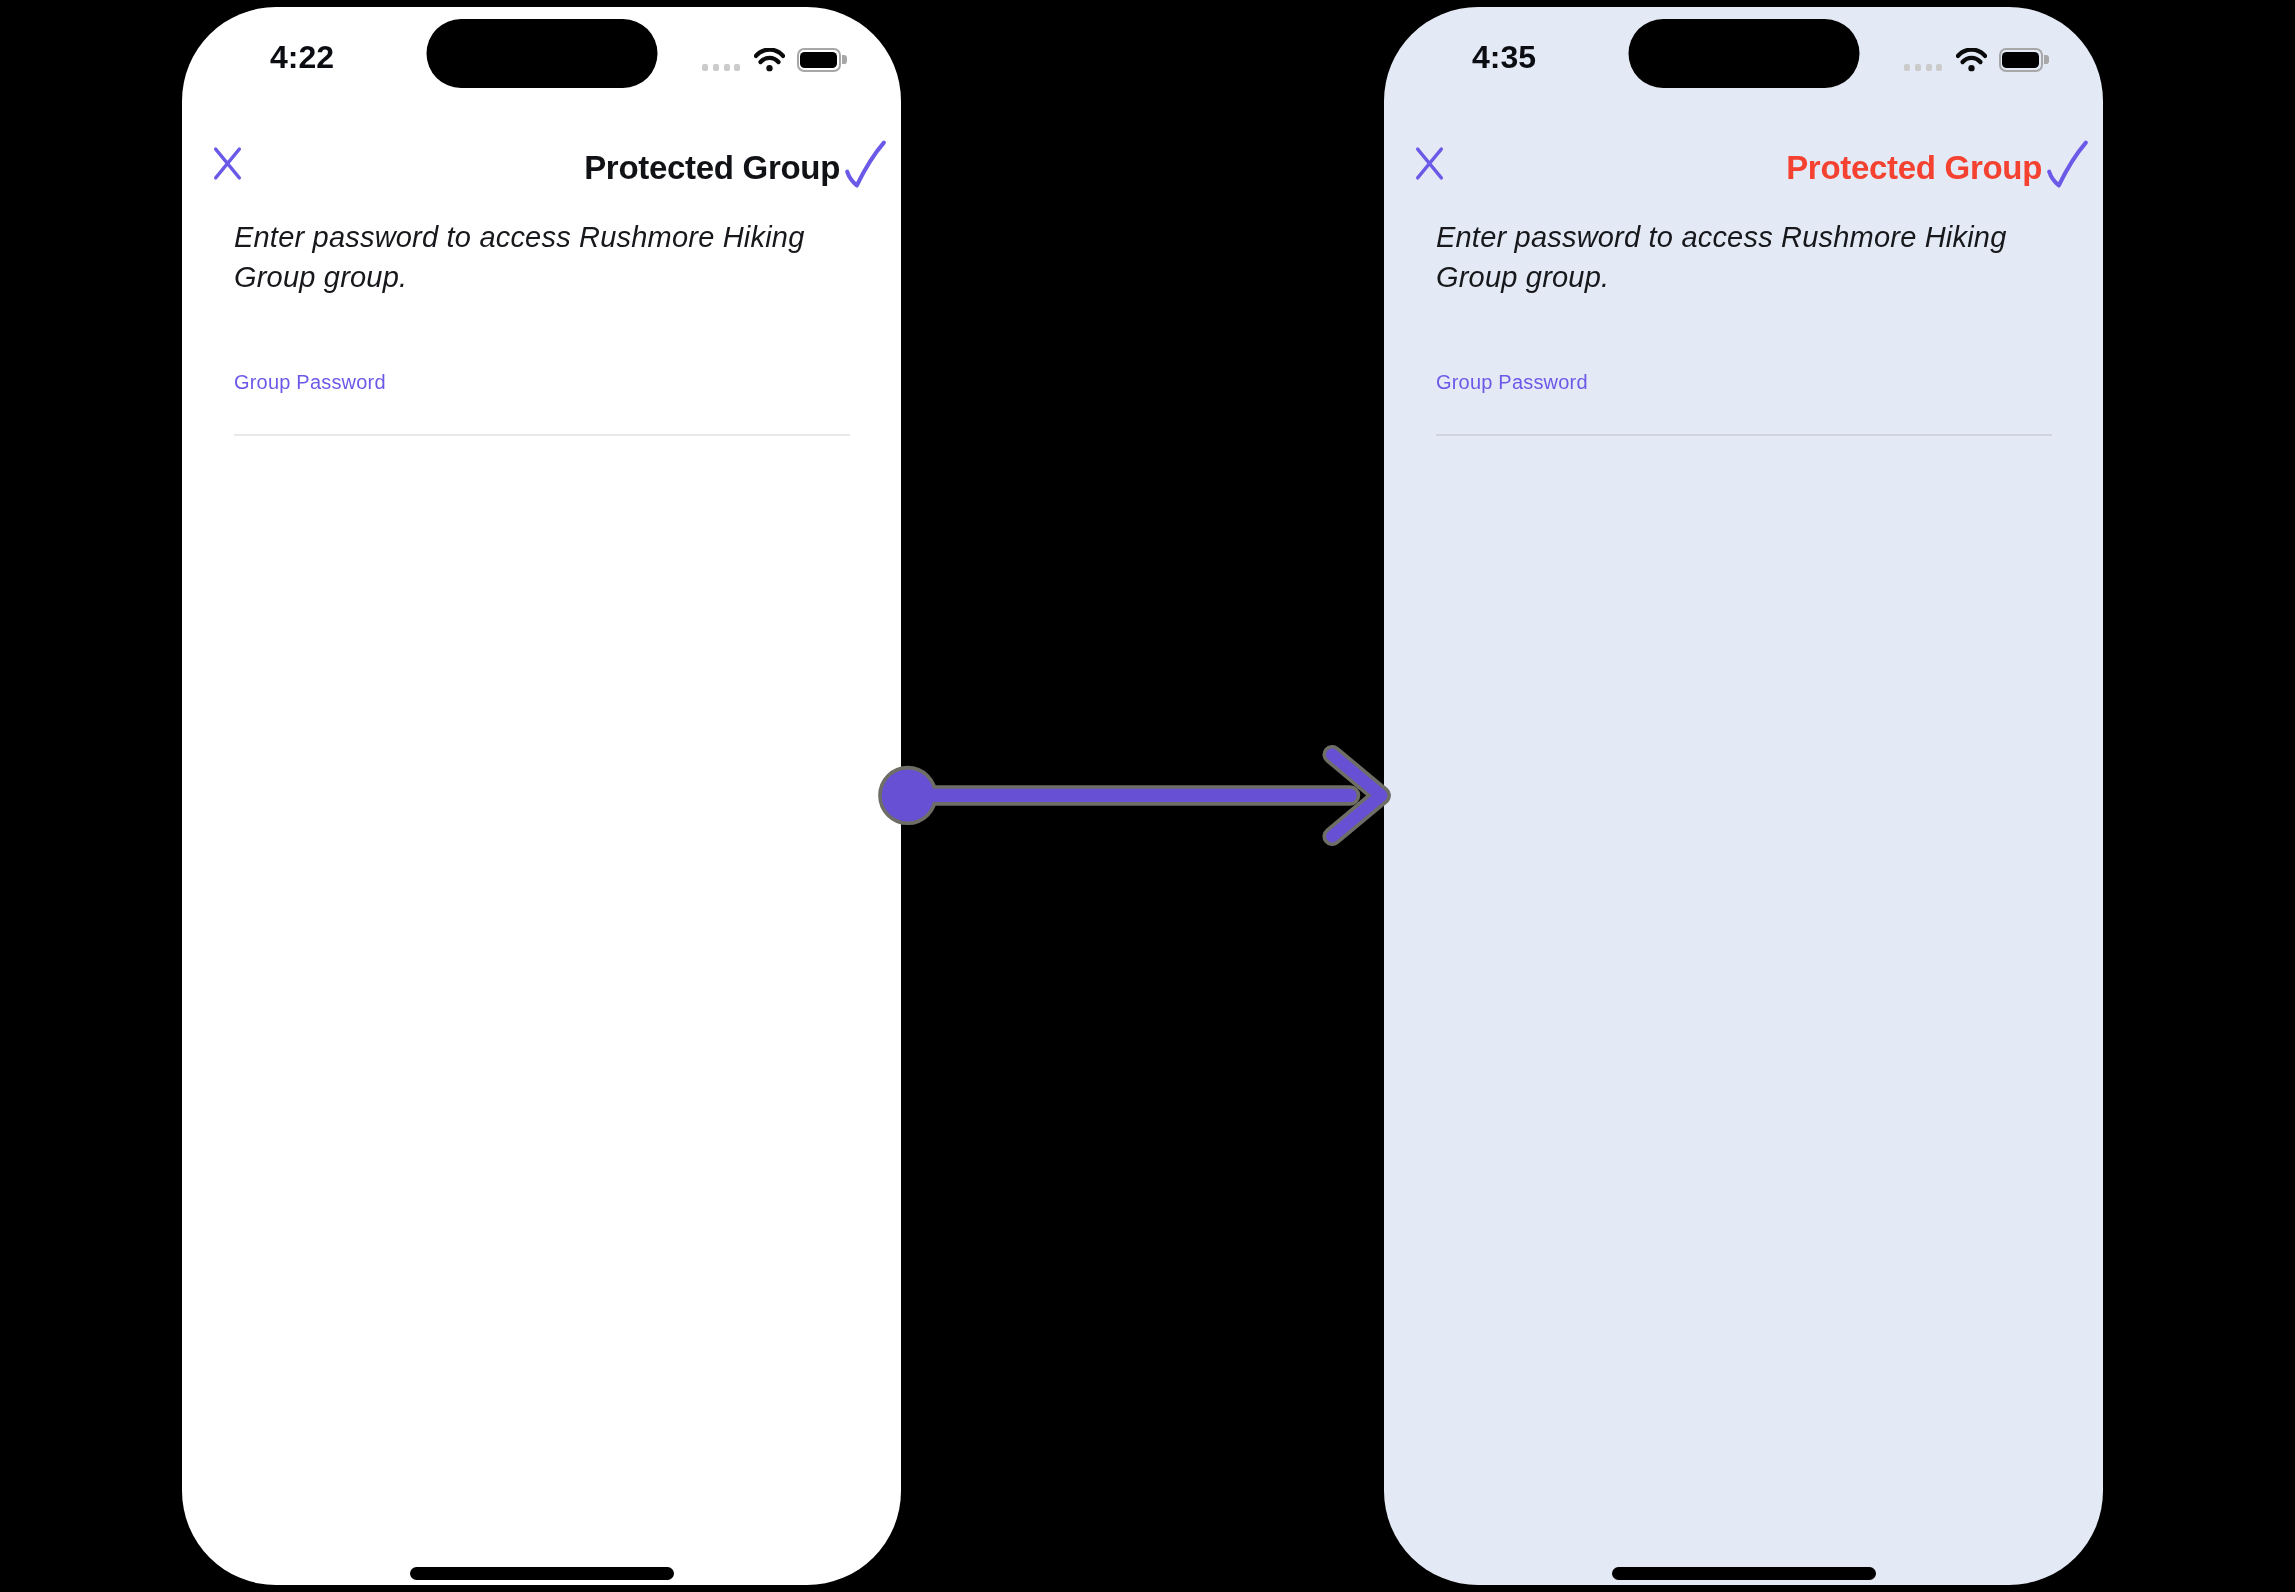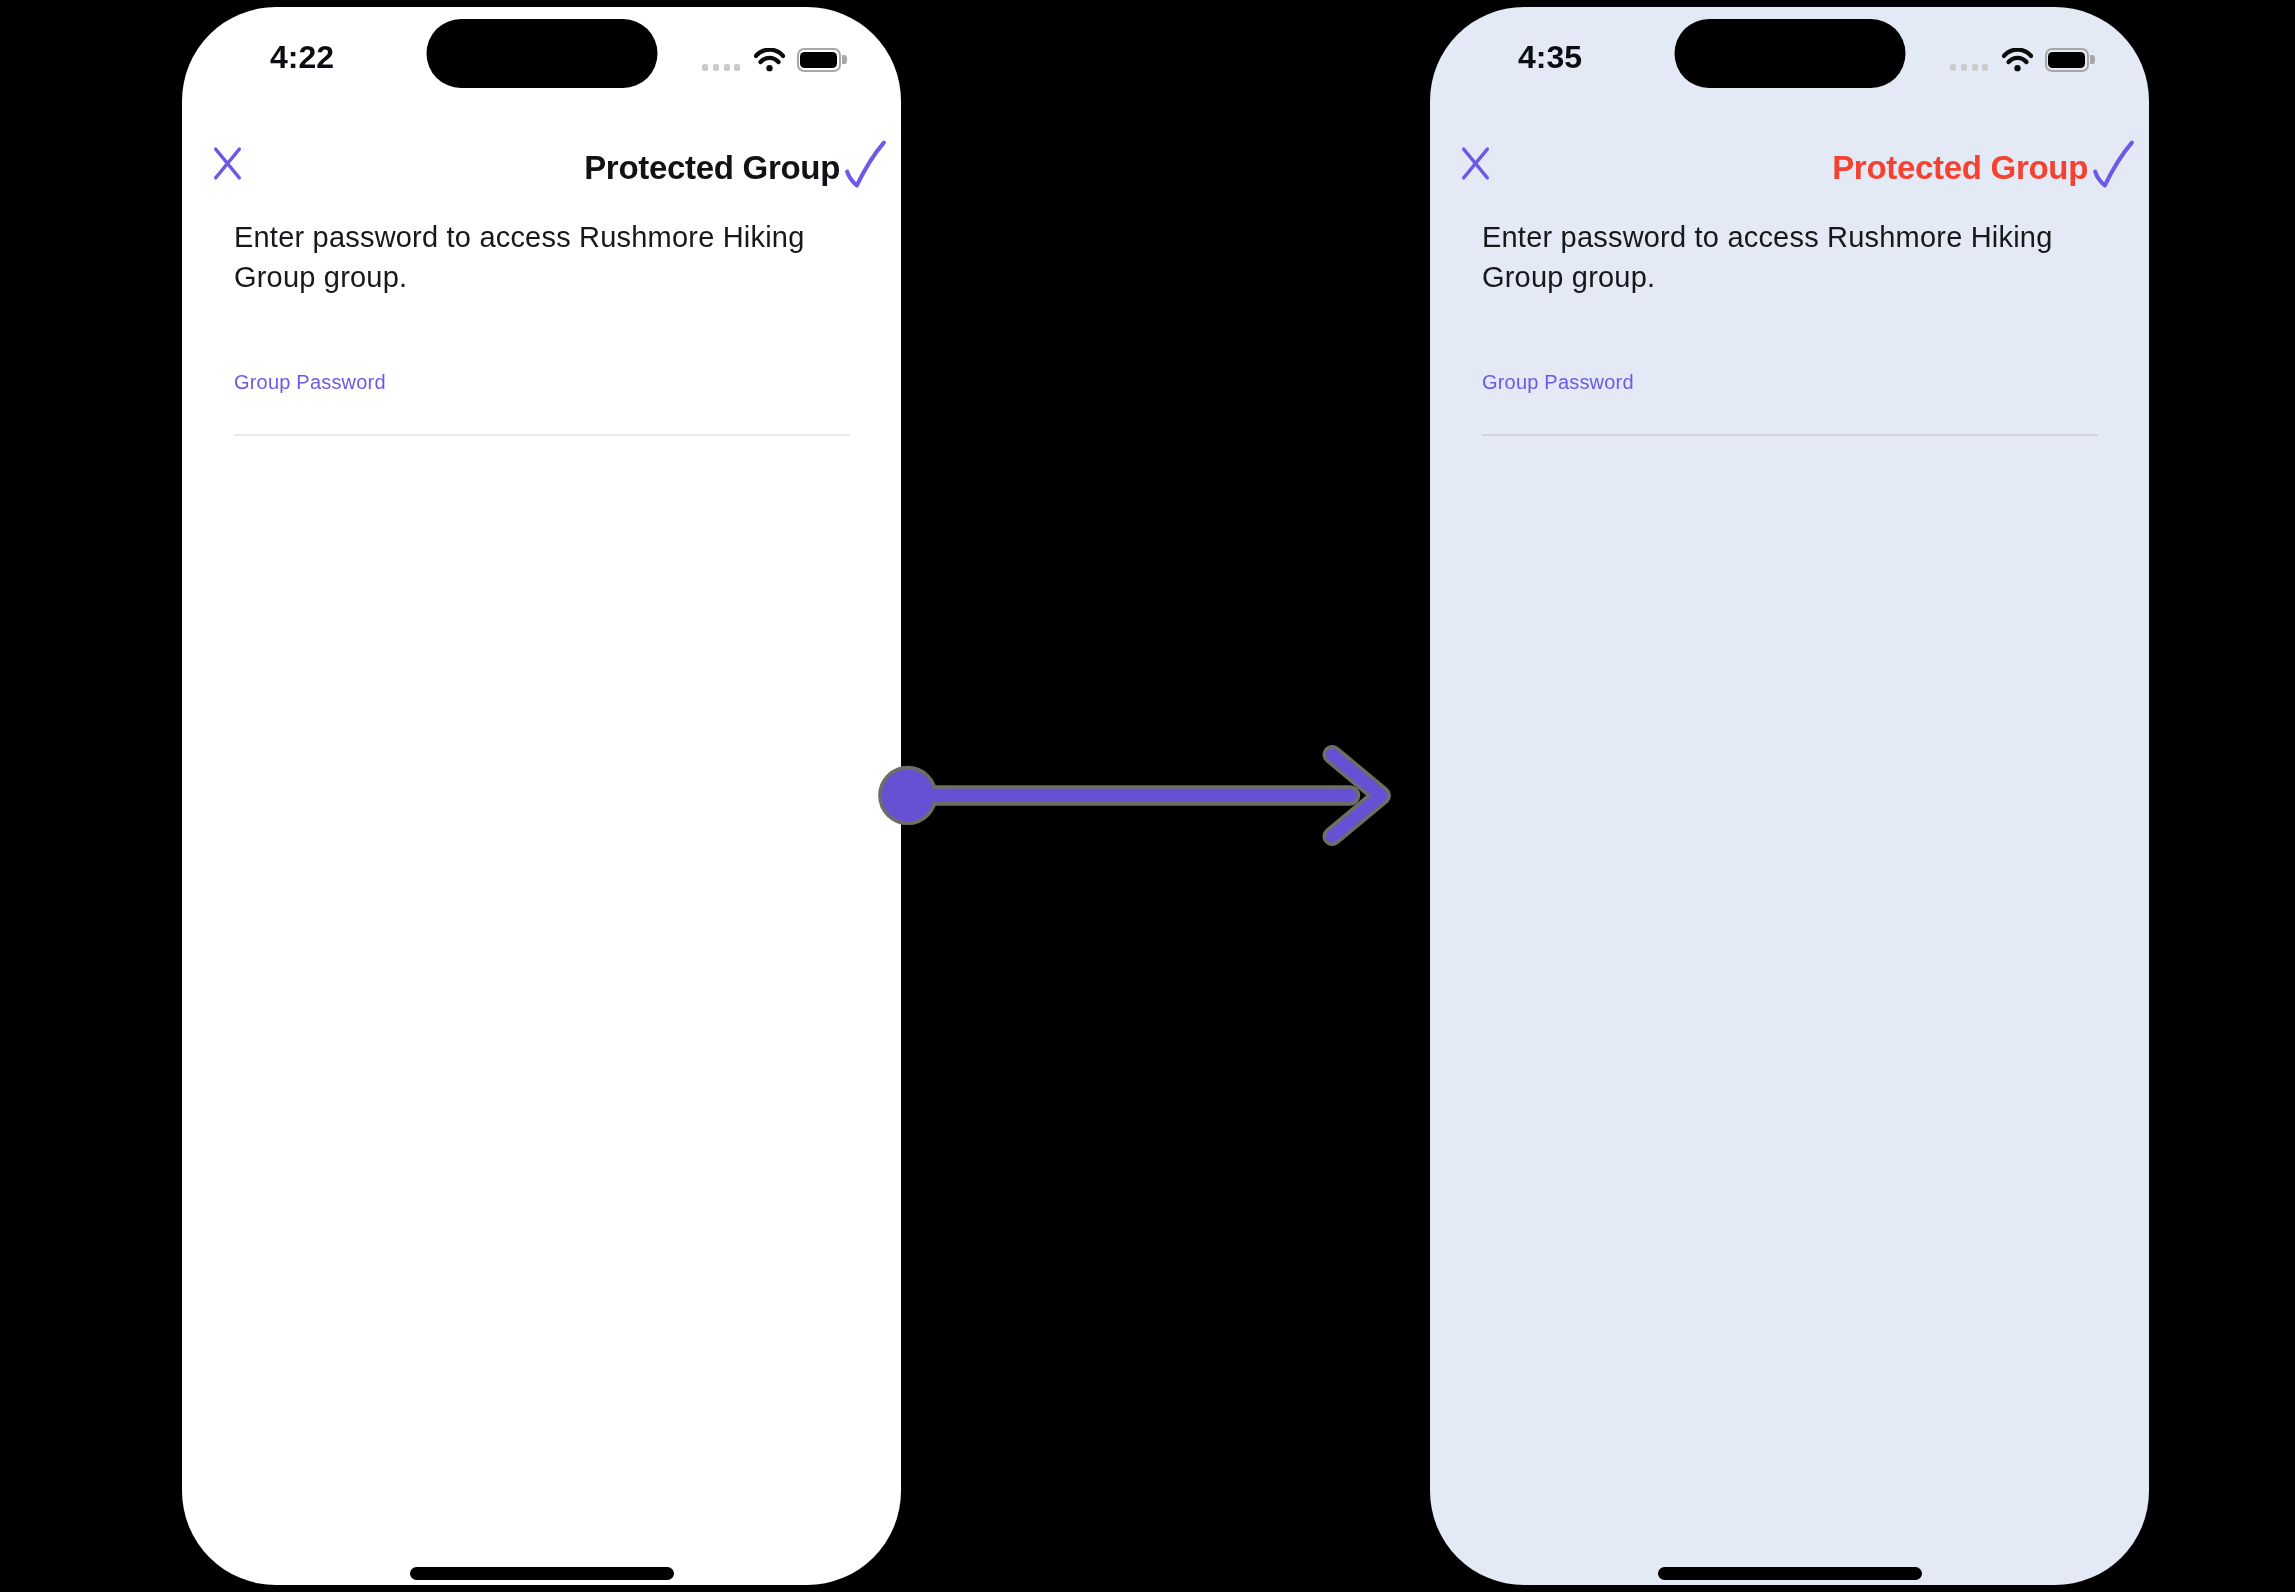--- a/index.html
+++ b/index.html
@@ -20,21 +20,21 @@
   .phone {
     position: absolute;
     top: 7.1px;
     width: 719px;
     height: 1578px;
     border-radius: 94px;
     background: #ffffff;
     overflow: hidden;
   }
   .phone.left  { left: 182px; }
-  .phone.right { left: 1384px; margin-left: 46px; }
+  .phone.right { left: 1384px; }
 
   
   .statusbar {
     position: absolute;
     top: 0; left: 0; right: 0;
     height: 97px;
   }
   .time {
     position: absolute;
     left: 88px;
@@ -132,20 +132,21 @@
   .desc {
     position: absolute;
     left: 52px;
     top: 210px;
     width: 592px;
     margin: 0;
     font-size: 29px;
     line-height: 40px;
     letter-spacing: 0.2px;
     color: #17181b;
+    font-style: italic;
   }
 
   
   .field {
     position: absolute;
     left: 52px;
     right: 51px;
     top: 364px;
     height: 66px;
     cursor: text;

